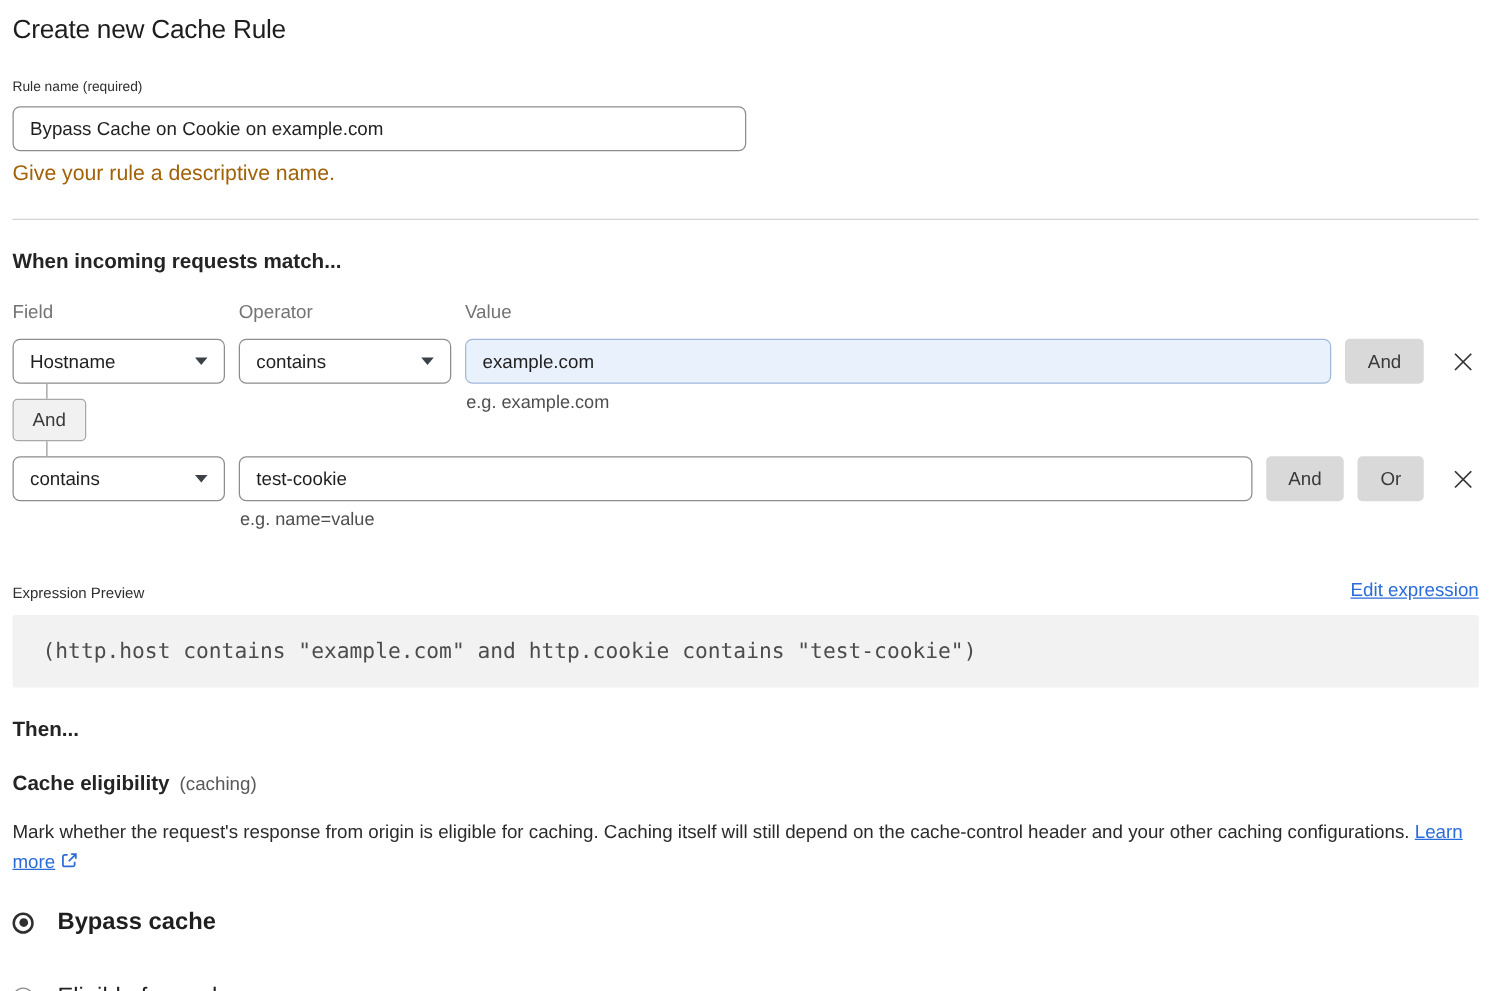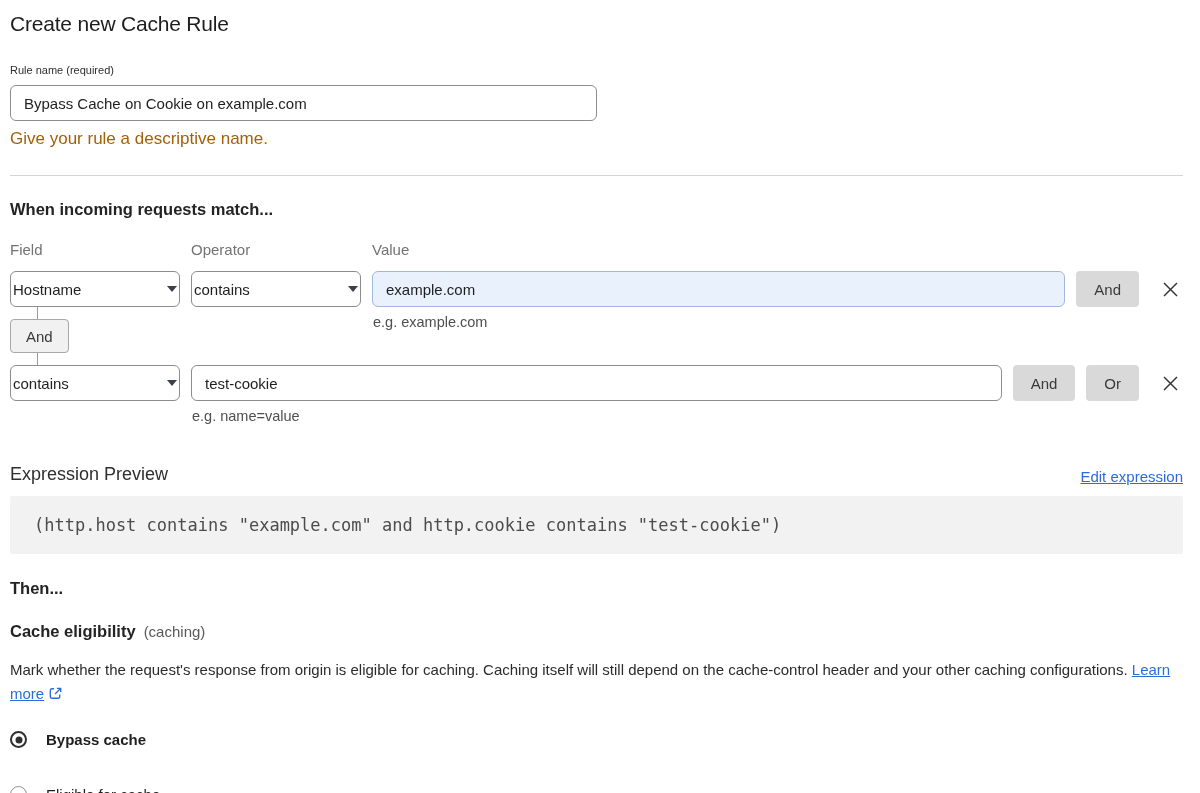--- a/index.html
+++ b/index.html
@@ -33,21 +33,21 @@
   .section-heading{font-size:16.5px;font-weight:bold;color:#242424;margin:24px 0 0}
 
   .columns-labels{display:flex;gap:11px;margin-top:22px;font-size:15px;color:#737373}
   .columns-labels .col-fixed{width:170px}
 
   .condition-row{display:flex;gap:11px;align-items:flex-start}
   .condition-row.first{margin-top:13px}
   .select-box{
     width:170px;height:36px;border:1px solid #8d8d8d;border-radius:6px;background:#fff;
     display:flex;align-items:center;justify-content:space-between;
-    padding:0 2px;font-size:15px;color:#1f1f1f;cursor:pointer;flex:none;
+    padding:0 13px;font-size:15px;color:#1f1f1f;cursor:pointer;flex:none;
   }
   .caret{width:0;height:0;border-left:5px solid transparent;border-right:5px solid transparent;border-top:6px solid #3c4047}
   .value-wrap{flex:1;position:relative}
   .value-input{width:100%}
   .value-input.highlight{background:var(--highlight-bg);border-color:#a2b8da}
   .hint{position:absolute;top:43px;left:1px;font-size:14.5px;color:#4f4f4f;white-space:nowrap}
   .logic-btn{
     height:36px;padding:0 18px;border:none;border-radius:4px;background:var(--btn-gray);
     font-size:15px;color:#3a3a3a;font-family:"Liberation Sans",sans-serif;cursor:pointer;flex:none;
   }
@@ -57,21 +57,21 @@
   }
 
   .connector-col{display:flex;flex-direction:column;align-items:flex-start}
   .v-line{width:1px;height:12px;background:#9a9a9a;margin-left:27px}
   .connector-btn{
     height:34px;padding:0 15px;border:1px solid #a8a8a8;border-radius:4px;background:#f1f1f1;
     font-size:15px;color:#3a3a3a;font-family:"Liberation Sans",sans-serif;cursor:pointer;
   }
 
   .expr-header{display:flex;justify-content:space-between;align-items:flex-end;margin-top:63px}
-  .expr-label{font-size:18px;color:#2f2f2f}
+  .expr-label{font-size:12px;color:#2f2f2f}
   .link{color:var(--blue);text-decoration:underline;font-size:15px;cursor:pointer}
   .code-block{
     margin-top:11px;background:var(--code-bg);border-radius:2px;padding:19px 24px;
     font-family:"DejaVu Sans Mono",monospace;font-size:17px;color:#4c4c4c;white-space:nowrap;
   }
 
   .then-heading{margin-top:25px}
   .cache-heading-row{margin-top:24px;display:flex;align-items:baseline}
   .cache-heading{font-size:16.5px;font-weight:bold;color:#242424}
   .required-note{font-size:15px;color:#595959;margin-left:8px}
@@ -82,21 +82,21 @@
   .radio-row{display:flex;align-items:center;gap:19px;cursor:pointer}
   .radio-row.first{margin-top:25px}
   .radio-row.second{margin-top:38px}
   .radio{width:17px;height:17px;border-radius:50%;position:relative;flex:none}
   .radio.selected{border:2px solid #2f2f2f}
   .radio.selected::after{
     content:"";position:absolute;width:7px;height:7px;border-radius:50%;background:#2f2f2f;
     top:50%;left:50%;transform:translate(-50%,-50%);
   }
   .radio.unselected{border:1.5px solid #8f8f8f}
-  .radio-label{font-size:15px;color:#1f1f1f}
+  .radio-label{font-size:19px;color:#1f1f1f}
   .radio-label.bold{font-weight:bold}
 </style>
 </head>
 <body>
 
 <div class="page">
 
   <h1 class="title">Create new Cache Rule</h1>
 
   <div class="rule-name">

